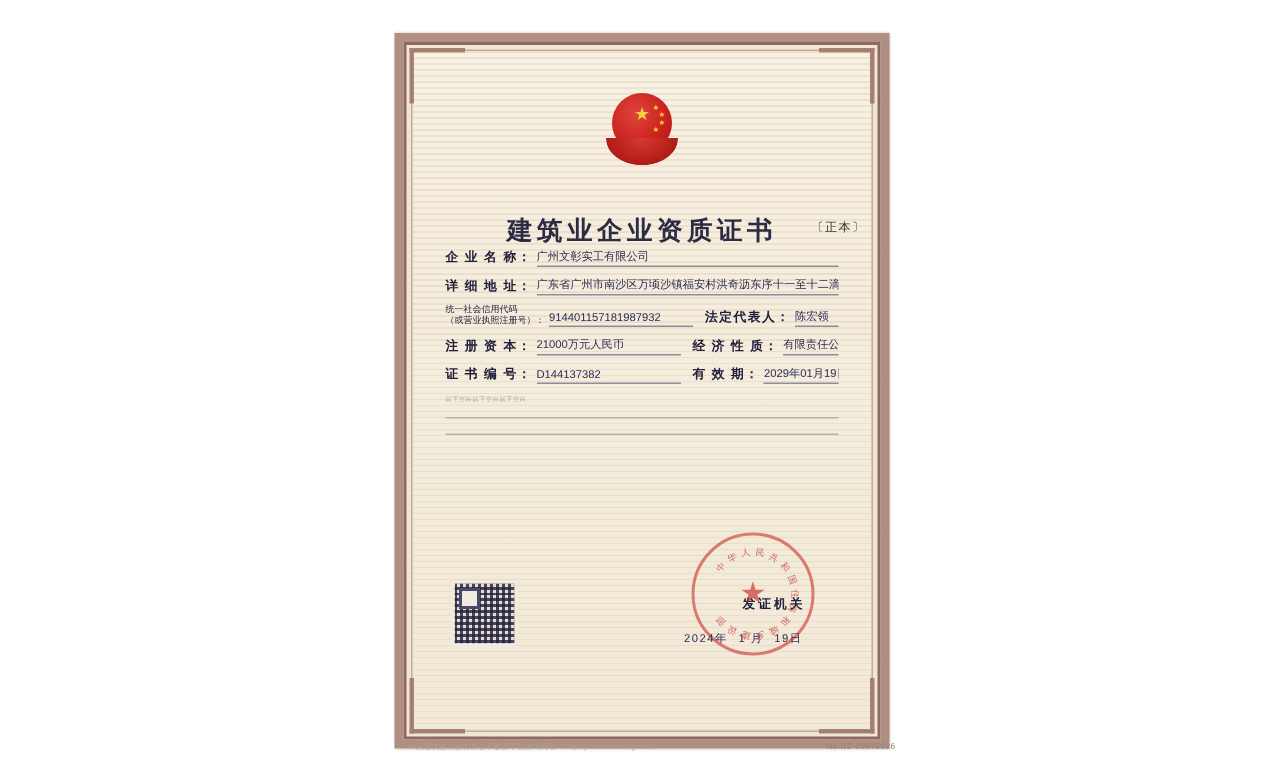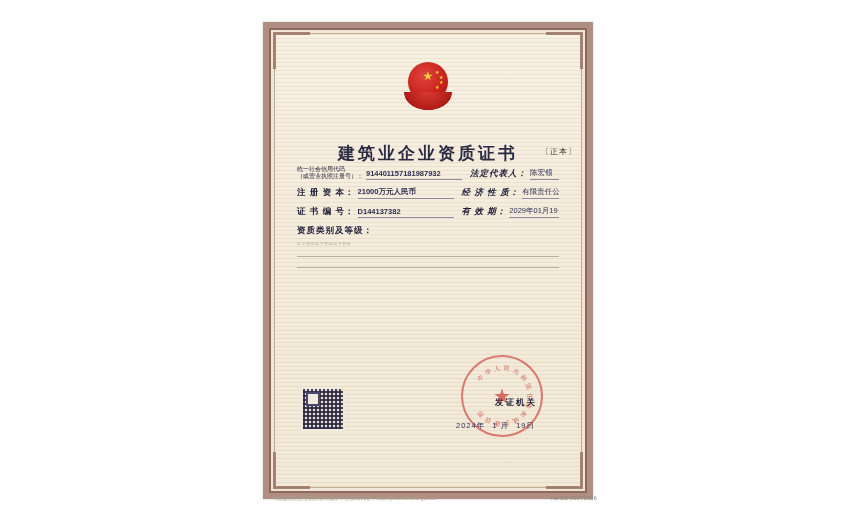--- a/index.html
+++ b/index.html
@@ -97,22 +97,22 @@
   }
   .lbl{
     flex:0 0 auto;font-size:8.5px;color:#20203a;letter-spacing:1px;white-space:nowrap;
     font-weight:bold;
   }
   .lbl.small{font-size:6px;line-height:7px;letter-spacing:0;font-weight:normal;white-space:pre-line;}
   .val{
     flex:1 1 auto;font-size:7.5px;color:#2d2d55;margin-left:3px;
     border-bottom:.7px solid #8d8d9e;padding-bottom:1px;white-space:nowrap;overflow:hidden;
   }
-  .row.two .lbl2{margin-left:8px;font-style:italic;}
-  .w-half{flex:0 0 96px;font-weight:bold;}
+  .row.two .lbl2{margin-left:8px;}
+  .w-half{flex:0 0 96px;}
 
   .scope-label{font-size:8.5px;font-weight:bold;letter-spacing:1px;color:#20203a;margin-top:2px;}
   .scope-line{
     margin-top:10px;font-size:8px;color:#2d2d55;border-bottom:.7px solid #8d8d9e;padding-bottom:2px;
   }
   .scope-blank{
     margin-top:9px;height:1px;border-bottom:.7px solid #b9b2a2;
   }
   .micro{
     margin-top:4px;font-size:4px;color:#a99f8c;letter-spacing:.5px;
@@ -200,21 +200,29 @@
           <i style="left:26px;top:17px;">★</i>
         </div>
         <div class="fan"></div>
       </div>
 
       <div class="title">建筑业企业资质证书</div>
       <div class="subtitle">〔正本〕</div>
 
       <div class="fields">
 
-
+        <div class="row">
+          <div class="lbl">企 业 名 称：</div>
+          <div class="val">广州文彰实工有限公司</div>
+        </div>
+
+        <div class="row">
+          <div class="lbl">详 细 地 址：</div>
+          <div class="val">广东省广州市南沙区万顷沙镇福安村洪奇沥东序十一至十二滴</div>
+        </div>
 
         <div class="row two">
           <div class="lbl small">统一社会信用代码
 （或营业执照注册号）：</div>
           <div class="val w-half">914401157181987932</div>
           <div class="lbl lbl2">法定代表人：</div>
           <div class="val">陈宏领</div>
         </div>
 
         <div class="row two">
@@ -224,21 +232,20 @@
           <div class="val">有限责任公司（法人独资）</div>
         </div>
 
         <div class="row two">
           <div class="lbl">证 书 编 号：</div>
           <div class="val w-half">D144137382</div>
           <div class="lbl lbl2">有 效 期：</div>
           <div class="val">2029年01月19日</div>
         </div>
 
-        <div class="scope-label">资质类别及等级：</div>
         <div class="micro">以下空白以下空白以下空白</div>
         <div class="scope-blank"></div>
         <div class="scope-blank"></div>
       </div>
 
       <div class="qr"></div>
 
       <div class="issuer">发证机关</div>
 
       <div class="seal">

